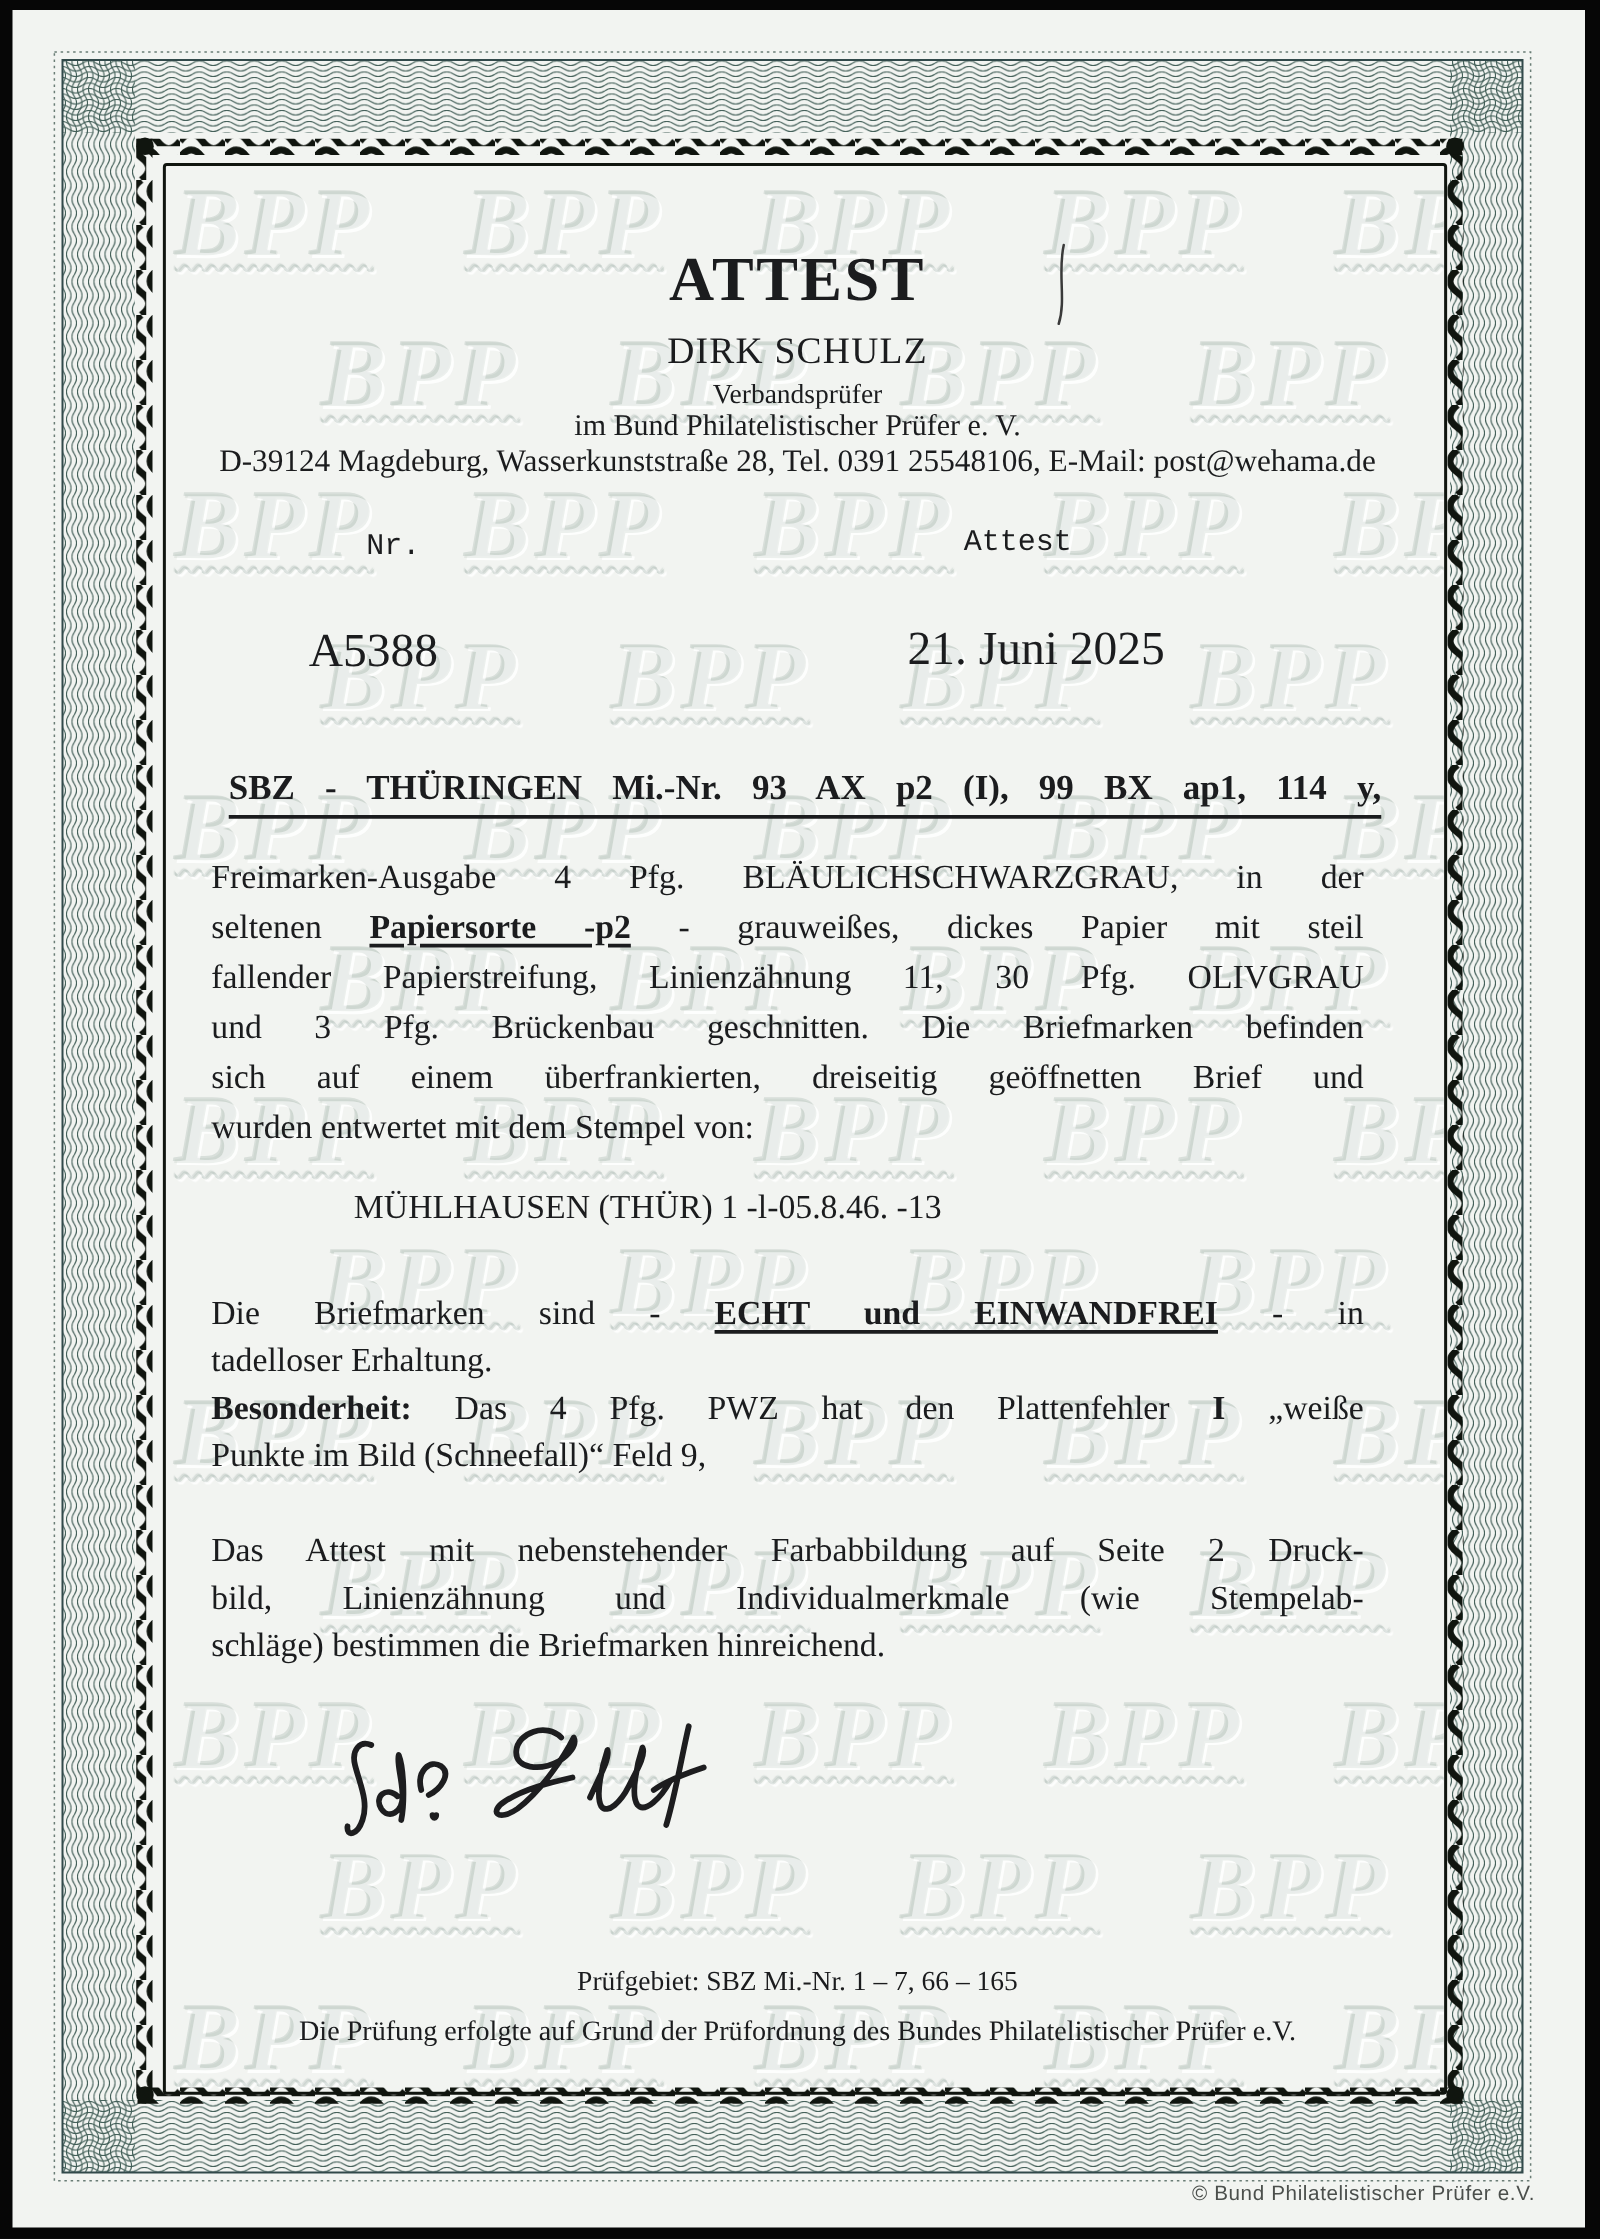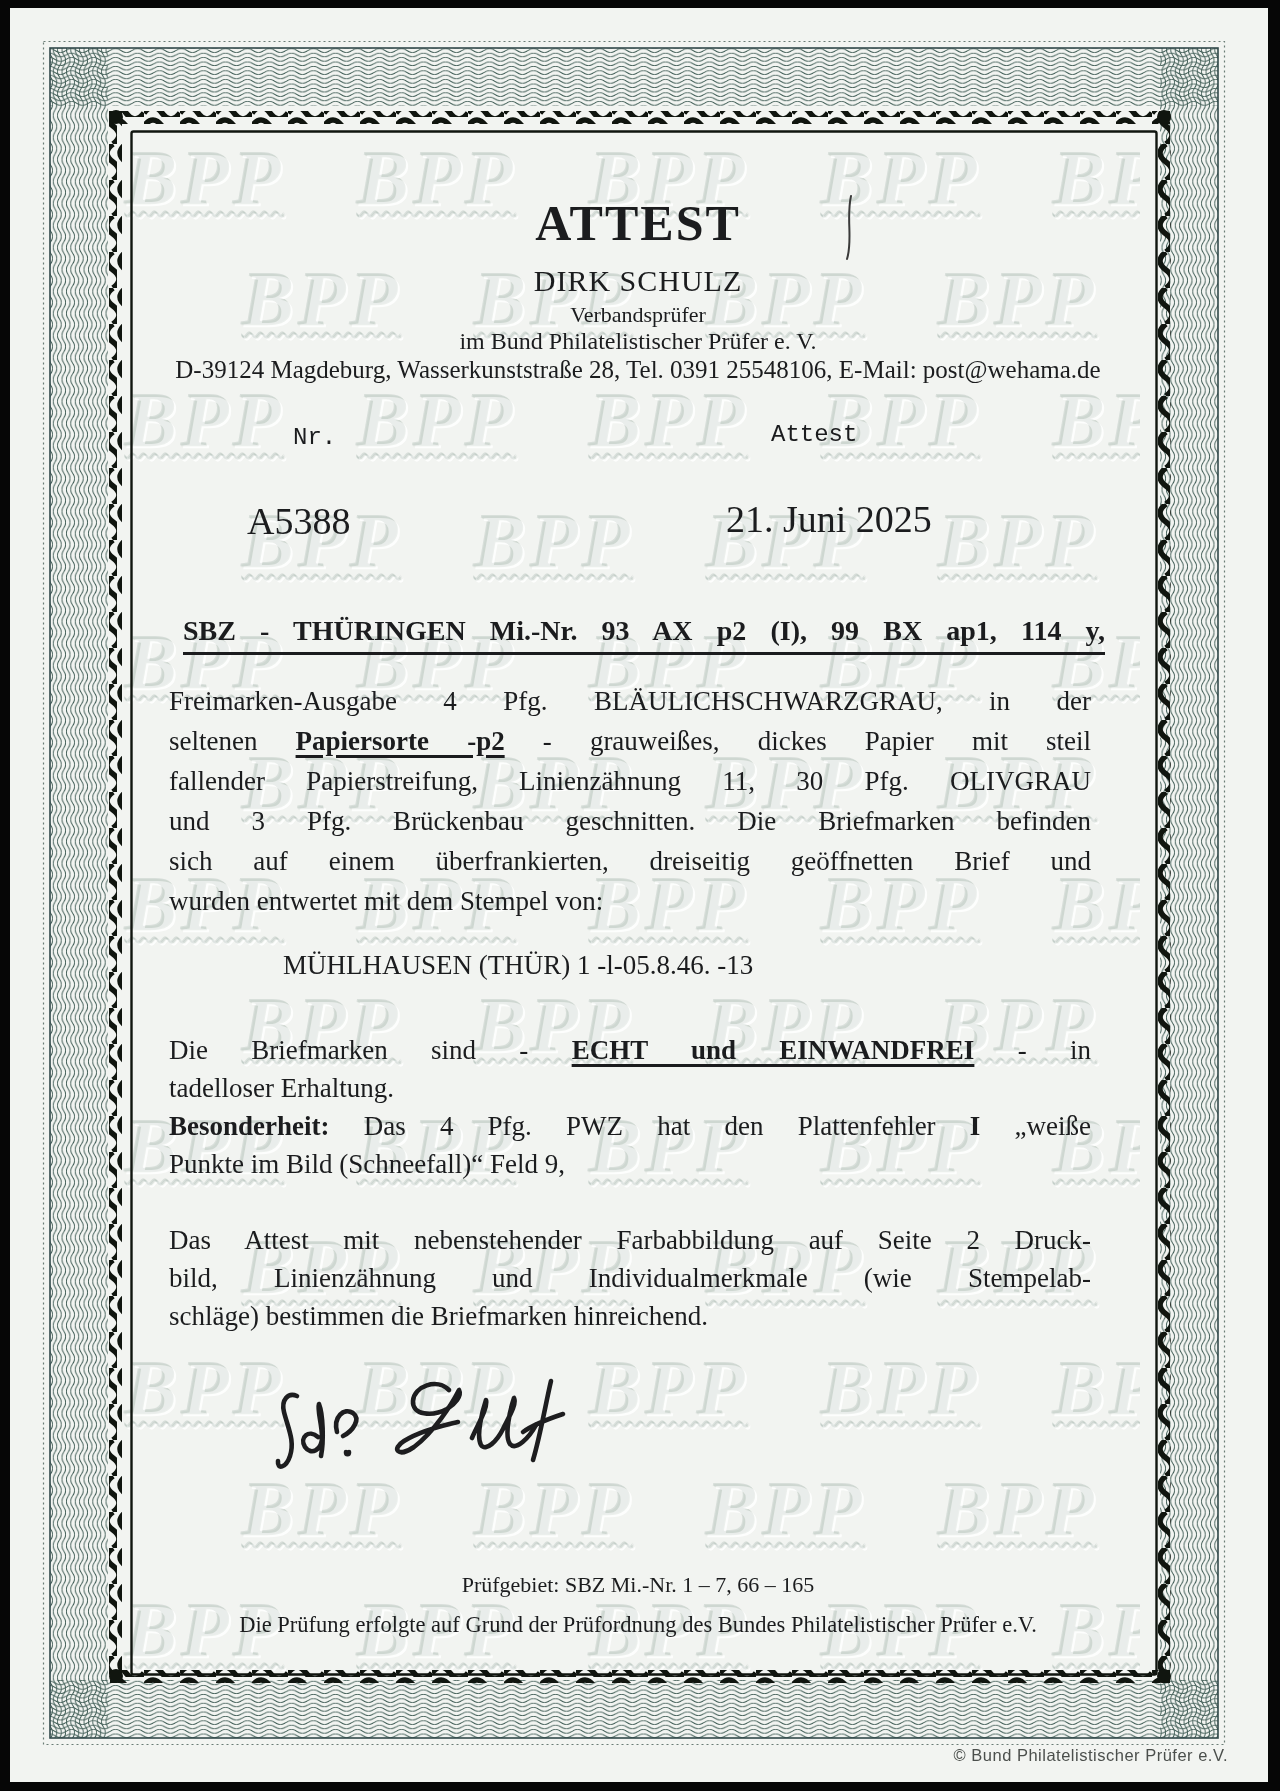--- a/index.html
+++ b/index.html
@@ -6,21 +6,21 @@
     --paper:#f2f4f1;
     --guilloche:#3e5b54;
     --frame:#10150f;
     --text:#1b1c1e;
   }
   html,body{margin:0;padding:0;background:#060606;}
   .stage{position:relative;width:1280px;height:1791px;background:#060606;overflow:hidden;
          font-family:"Liberation Serif",serif;color:var(--text);}
   .paper{position:absolute;left:10px;top:8px;width:1258px;height:1774px;background:var(--paper);}
   
-  .wm{position:absolute;left:117px;top:133px;width:1023px;height:1540px;overflow:hidden;}
+  .wm{position:absolute;left:132px;top:133px;width:1023px;height:1540px;overflow:hidden;}
   .wmt{position:absolute;font-family:"Liberation Serif",serif;font-style:italic;font-weight:700;
        font-size:78px;letter-spacing:4px;color:rgba(168,184,176,0.20);
        text-shadow:2px 2px 0 rgba(255,255,255,0.85), -1px -1px 0 rgba(140,158,150,0.25);
        text-decoration:underline wavy rgba(150,168,160,0.28) 2px;text-underline-offset:7px;
        user-select:none;white-space:nowrap;}
   svg.borderart{position:absolute;left:0;top:0;width:1280px;height:1791px;}
   .gwave{fill:none;stroke:var(--guilloche);stroke-width:0.9;}
   .gscal{fill:none;stroke:var(--frame);stroke-width:5.5;}
   .oline{fill:none;stroke:#31494a;stroke-width:1.6;}
   .dline{fill:none;stroke:#6a7d76;stroke-width:1.2;stroke-dasharray:2 3;}

